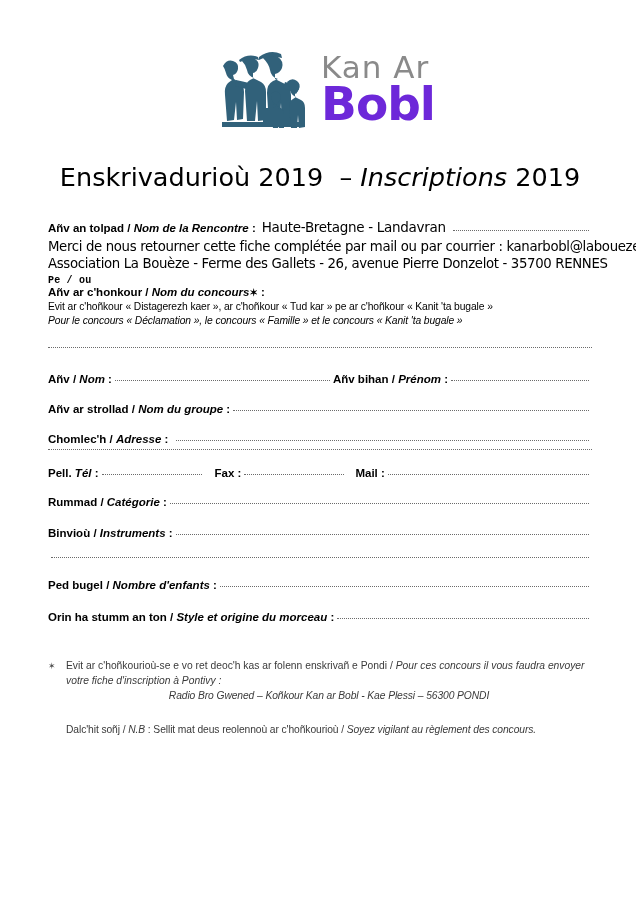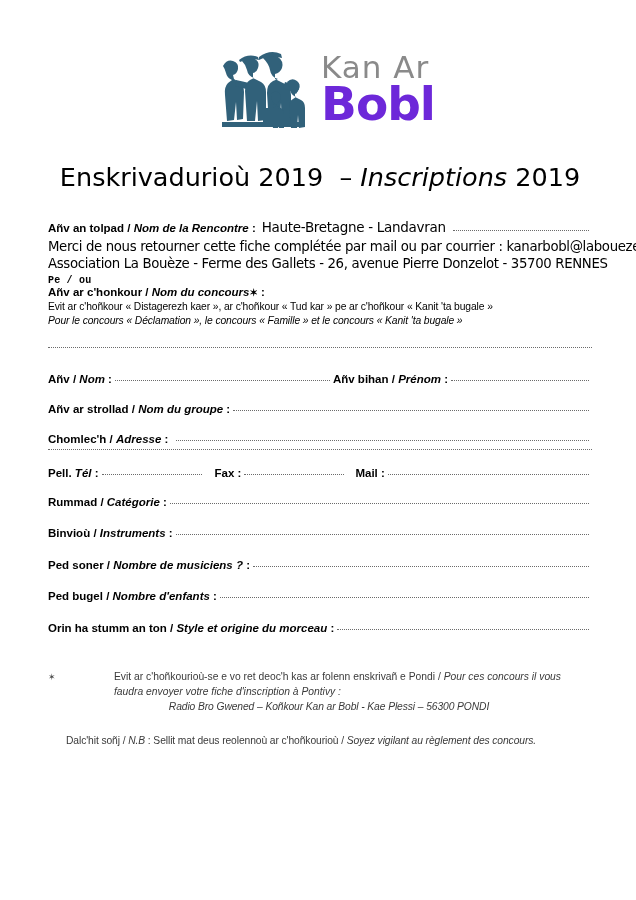--- a/index.html
+++ b/index.html
@@ -172,21 +172,21 @@
     line-height: 1.45;
     align-items: flex-start;
   }
   .foot-star {
     flex: 0 0 auto;
     width: 18px;
     font-size: 9px;
     color: #4a4a4a;
     padding-top: 1px;
   }
-  .foot-text { flex: 1 1 auto; margin-left: 48px; }
+  .foot-text { flex: 1 1 auto; }
   .foot-text .fr { font-style: italic; }
   .foot-center {
     text-align: center;
     font-style: italic;
     font-size: 10.3px;
     margin-top: 1px;
     padding-left: 18px;
     letter-spacing: -0.1px;
   }
   .foot-nb {
@@ -355,26 +355,20 @@
       <span class="label">
         <span class="lbl-bold">Binvioù</span>
         <span class="lbl-bold">/</span>
         <span class="lbl-ital">Instruments</span>
         <span class="lbl-bold">:</span>
       </span>
       <span class="dots"></span>
     </div>
 
     <div class="row">
-      <span class="label">
-        <span class="lbl-bold">Ped soner</span>
-        <span class="lbl-bold">/</span>
-        <span class="lbl-ital">Nombre de musiciens ?</span>
-        <span class="lbl-bold">:</span>
-      </span>
       <span class="dots"></span>
     </div>
 
     <div class="row">
       <span class="label">
         <span class="lbl-bold">Ped bugel</span>
         <span class="lbl-bold">/</span>
         <span class="lbl-ital">Nombre d'enfants</span>
         <span class="lbl-bold">:</span>
       </span>

